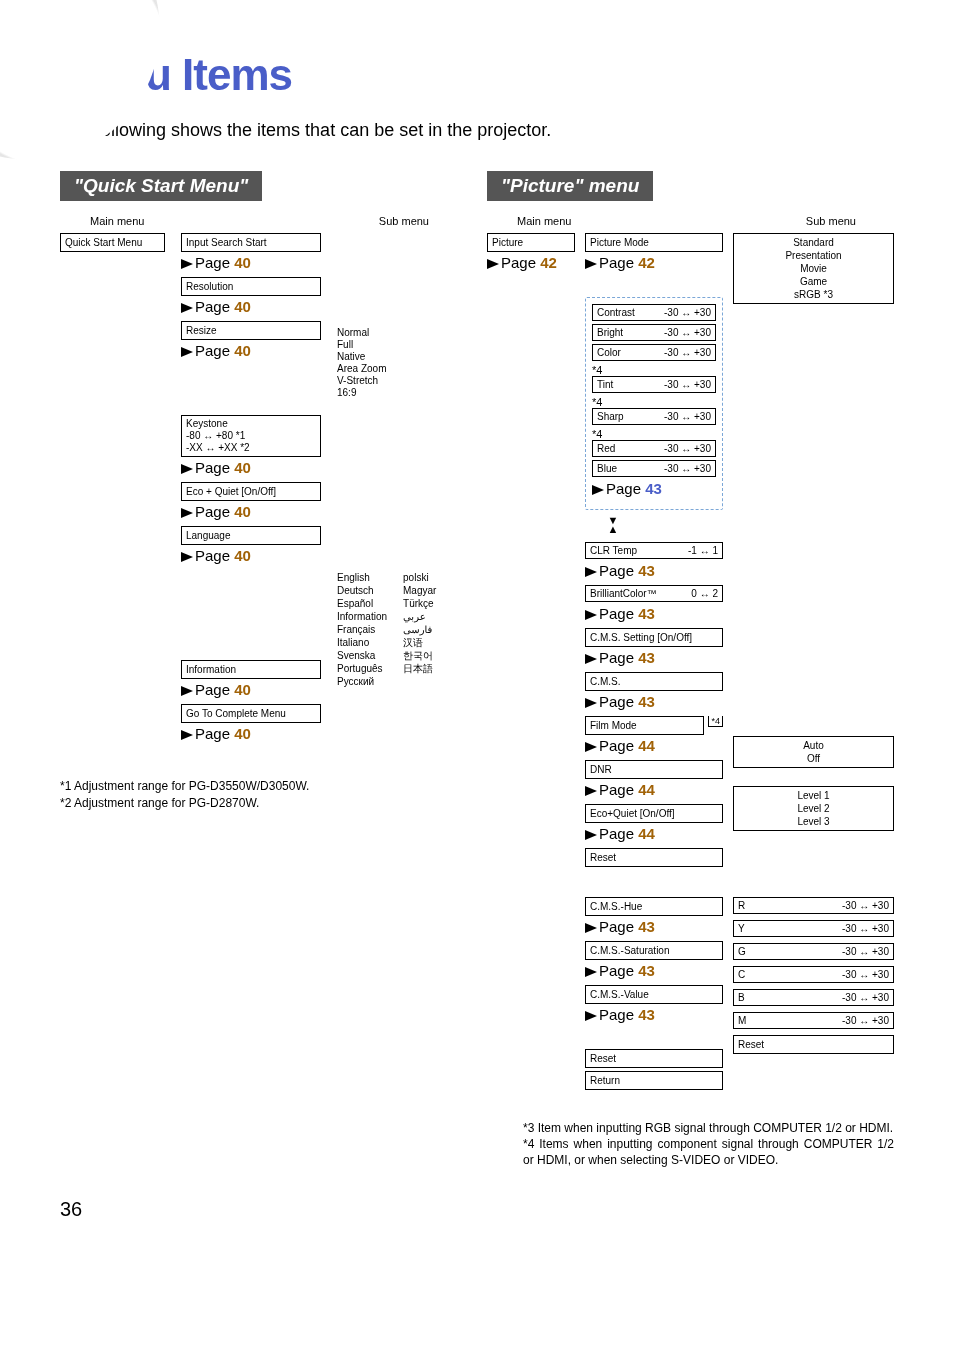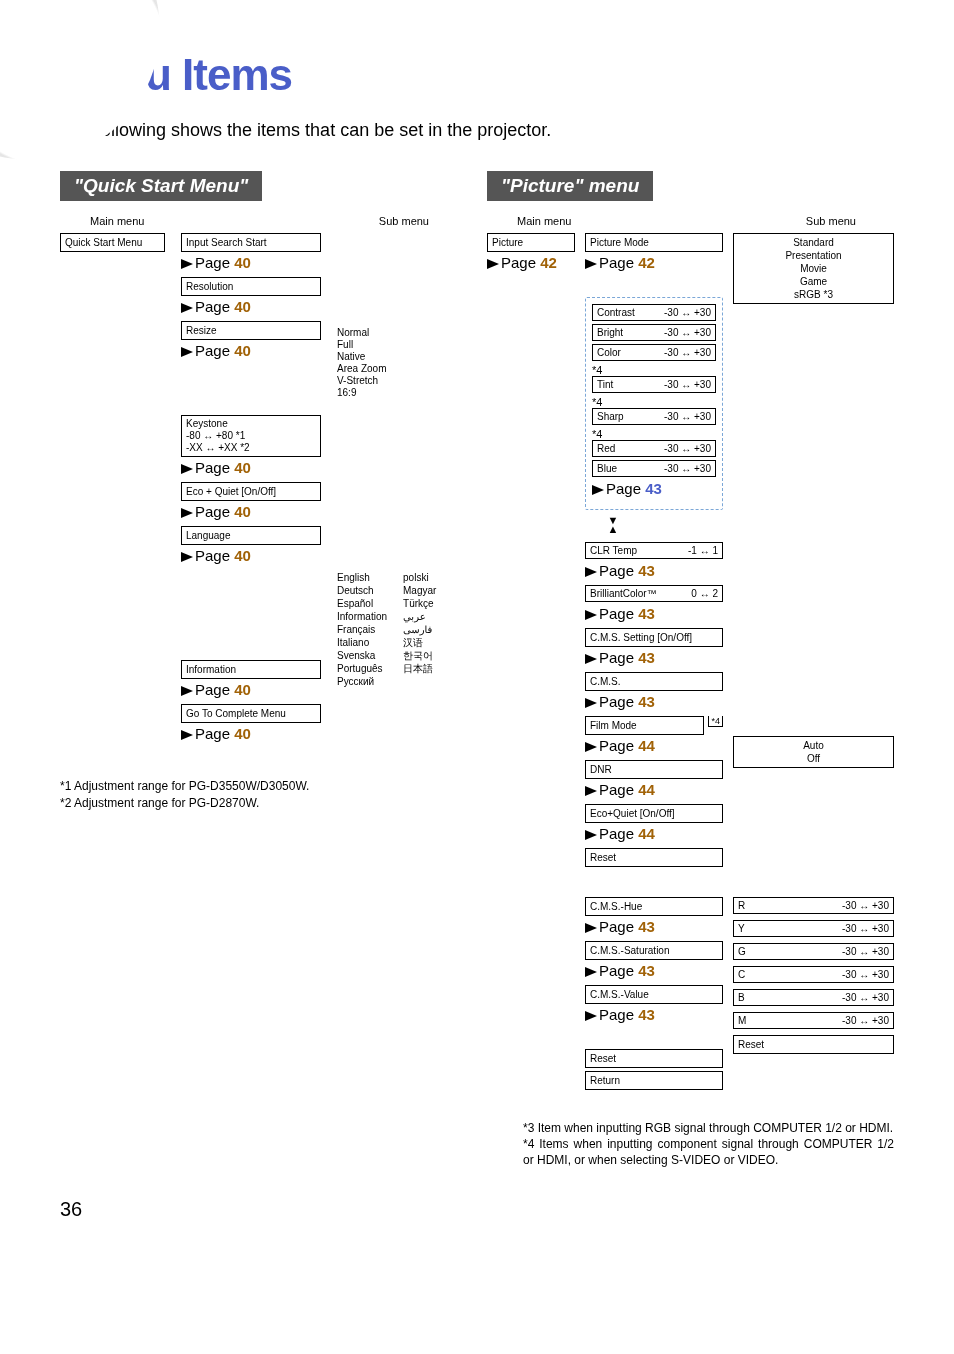--- a/index.html
+++ b/index.html
@@ -386,20 +386,25 @@
               <div>Movie</div>
               <div>Game</div>
               <div>sRGB *3</div>
             </div>
           <div style="height:432px"></div>
           <div class="menubox" id="film-sub">
               <div>Auto</div>
               <div>Off</div>
             </div>
           <div style="height:18px"></div>
+          <div class="menubox" id="dnr-sub">
+              <div>Level 1</div>
+              <div>Level 2</div>
+              <div>Level 3</div>
+            </div>
         </div>
       </div>
 
       
       <div class="section2">
         <div class="s2-items">
           <div class="menubox">C.M.S.-Hue</div>
           <div class="pageref"><span class="arrow"></span><span>Page</span> <span class="num">43</span></div>
           <div class="menubox">C.M.S.-Saturation</div>
           <div class="pageref"><span class="arrow"></span><span>Page</span> <span class="num">43</span></div>

